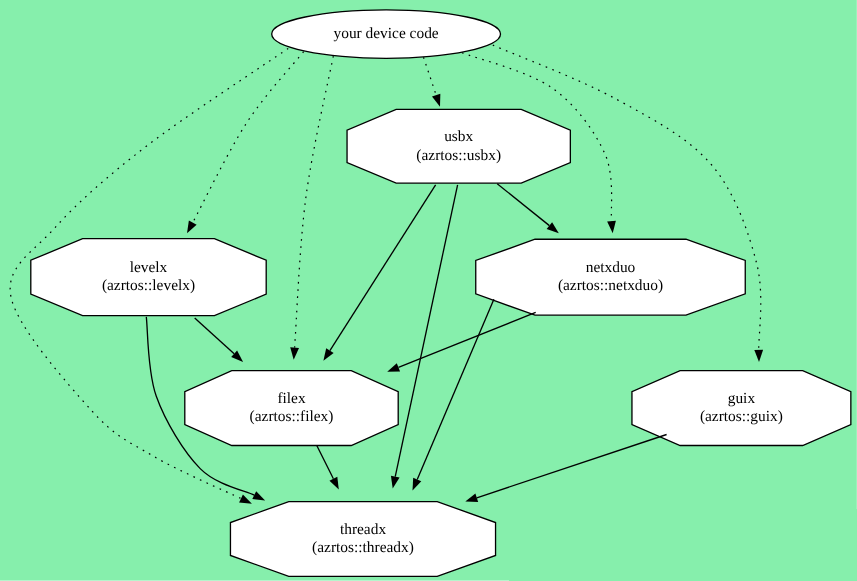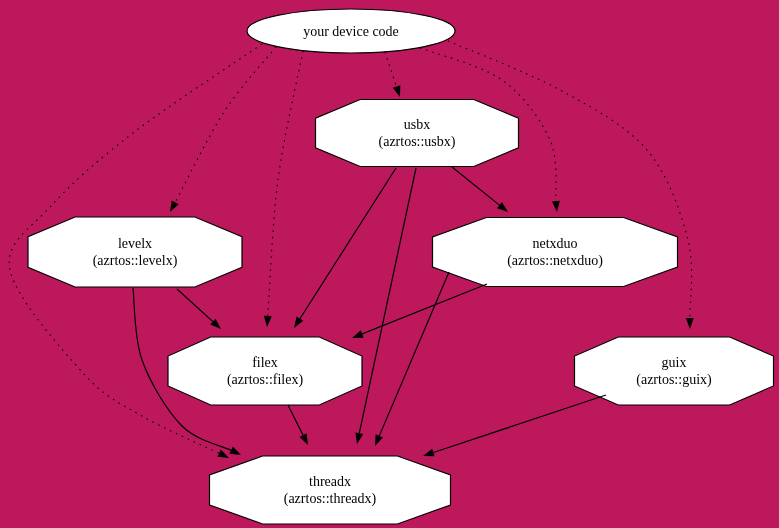--- a/index.html
+++ b/index.html
@@ -1,20 +1,20 @@
 <!DOCTYPE html>
 <html><head>
 <meta charset="utf-8">
 <style>
   html, body { margin: 0; padding: 0; background: #ffffff; }
   #canvas {
     position: relative;
     width: 779px;
     height: 528px;
-    background: #be185d;
+    background: #86efac;
     font-family: "Liberation Serif", "DejaVu Serif", serif;
     overflow: hidden;
   }
   svg { display: block; }
   .shape { fill: #ffffff; stroke: #000000; stroke-width: 1.2; }
   .edge  { fill: none; stroke: #000000; stroke-width: 1.2; }
   .edge.dotted { stroke-dasharray: 1.5 5; stroke-width: 1.1; }
   .arrow { fill: #000000; stroke: none; }
   .lbl {
     fill: #000000;

